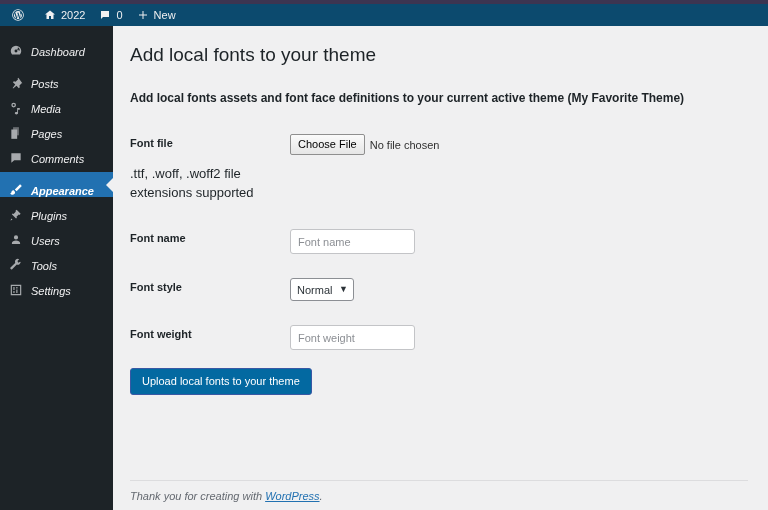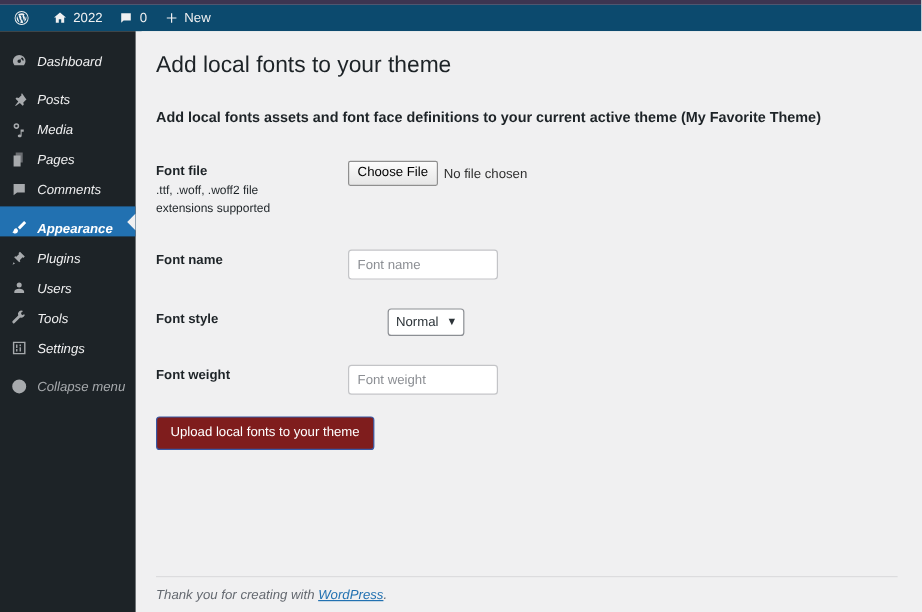--- a/index.html
+++ b/index.html
@@ -152,23 +152,23 @@
     font-size: 11px;
     font-weight: bold;
     color: #1d2327;
     width: 160px;
     padding: 14px 10px 14px 0;
     line-height: 1.35;
   }
   .form-table th .hint {
     display: block;
     font-weight: normal;
-    font-size: 10px;
+    font-size: 13px;
     color: #1d2327;
-    margin-top: 2px;
+    margin-top: 14px;
     line-height: 1.45;
     max-width: 135px;
   }
   .form-table td {
     padding: 12px 0 12px 0;
     font-size: 11px;
     color: #1d2327;
   }
 
   
@@ -208,33 +208,33 @@
     border-radius: 3px;
     padding: 0 20px 0 6px;
     font-family: "Liberation Sans", sans-serif;
     font-size: 11px;
     color: #2c3338;
     appearance: none;
     -webkit-appearance: none;
     outline: none;
     cursor: pointer;
   }
-  .select-wrap { position: relative; display: inline-block; margin-left: 33px; }
+  .select-wrap { position: relative; display: inline-block; }
   .select-wrap .caret {
     position: absolute; right: 6px; top: 50%;
     transform: translateY(-55%);
     pointer-events: none;
     color: #2c3338;
     font-size: 9px;
     line-height: 1;
   }
 
   .submit-btn {
     margin-top: 6px;
-    background: #7f1d1d;
+    background: #0369a1;
     border: 1px solid #3858a4;
     border-radius: 3px;
     color: #fff;
     font-family: "Liberation Sans", sans-serif;
     font-size: 11px;
     padding: 5px 11px;
     cursor: pointer;
     line-height: 1.4;
   }
 
@@ -380,28 +380,20 @@
 
     <div class="menu-item">
       <span class="mi-icon">
         <svg width="14" height="14" viewBox="0 0 24 24" fill="currentColor">
           <path d="M3 3h18v18H3V3zm2 2v14h14V5H5zm2.5 2h2v5h-2V7zm0 6.5h2V17h-2v-3.5zM12.5 7h2v2.5h-2V7zm0 4h2v6h-2v-6z"></path>
         </svg>
       </span>
       <span class="mi-label">Settings</span>
     </div>
 
-    <div class="menu-item dim sep-top">
-      <span class="mi-icon">
-        <svg width="14" height="14" viewBox="0 0 24 24" fill="currentColor">
-          <path d="M12 2a10 10 0 100 20 10 10 0 000-20zm2.5 5L9 12l5.5 5V7z"></path>
-        </svg>
-      </span>
-      <span class="mi-label">Collapse menu</span>
-    </div>
   </div>
 
   <div class="content">
 
     <h1 class="page-title">Add local fonts to your theme</h1>
     <h2 class="page-subtitle">Add local fonts assets and font face definitions to your current active theme (My Favorite Theme)</h2>
 
     <form>
       <table class="form-table">
         <tbody>

